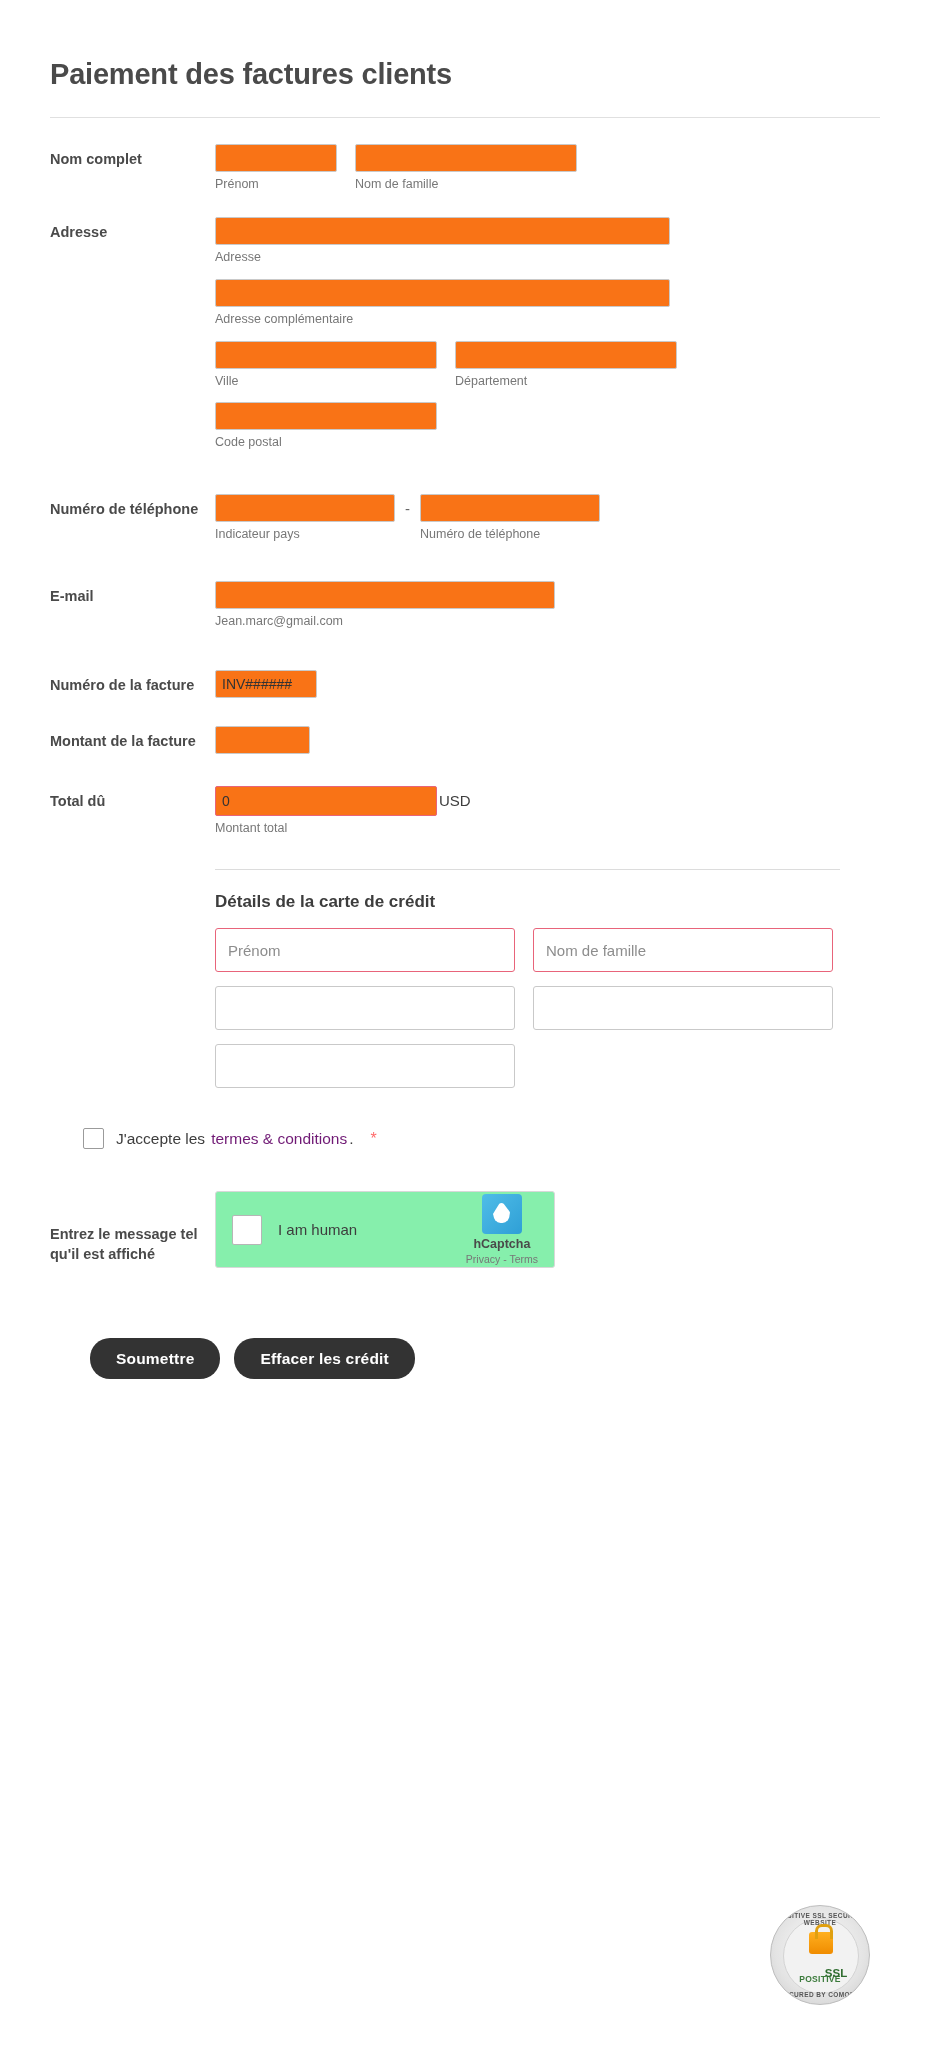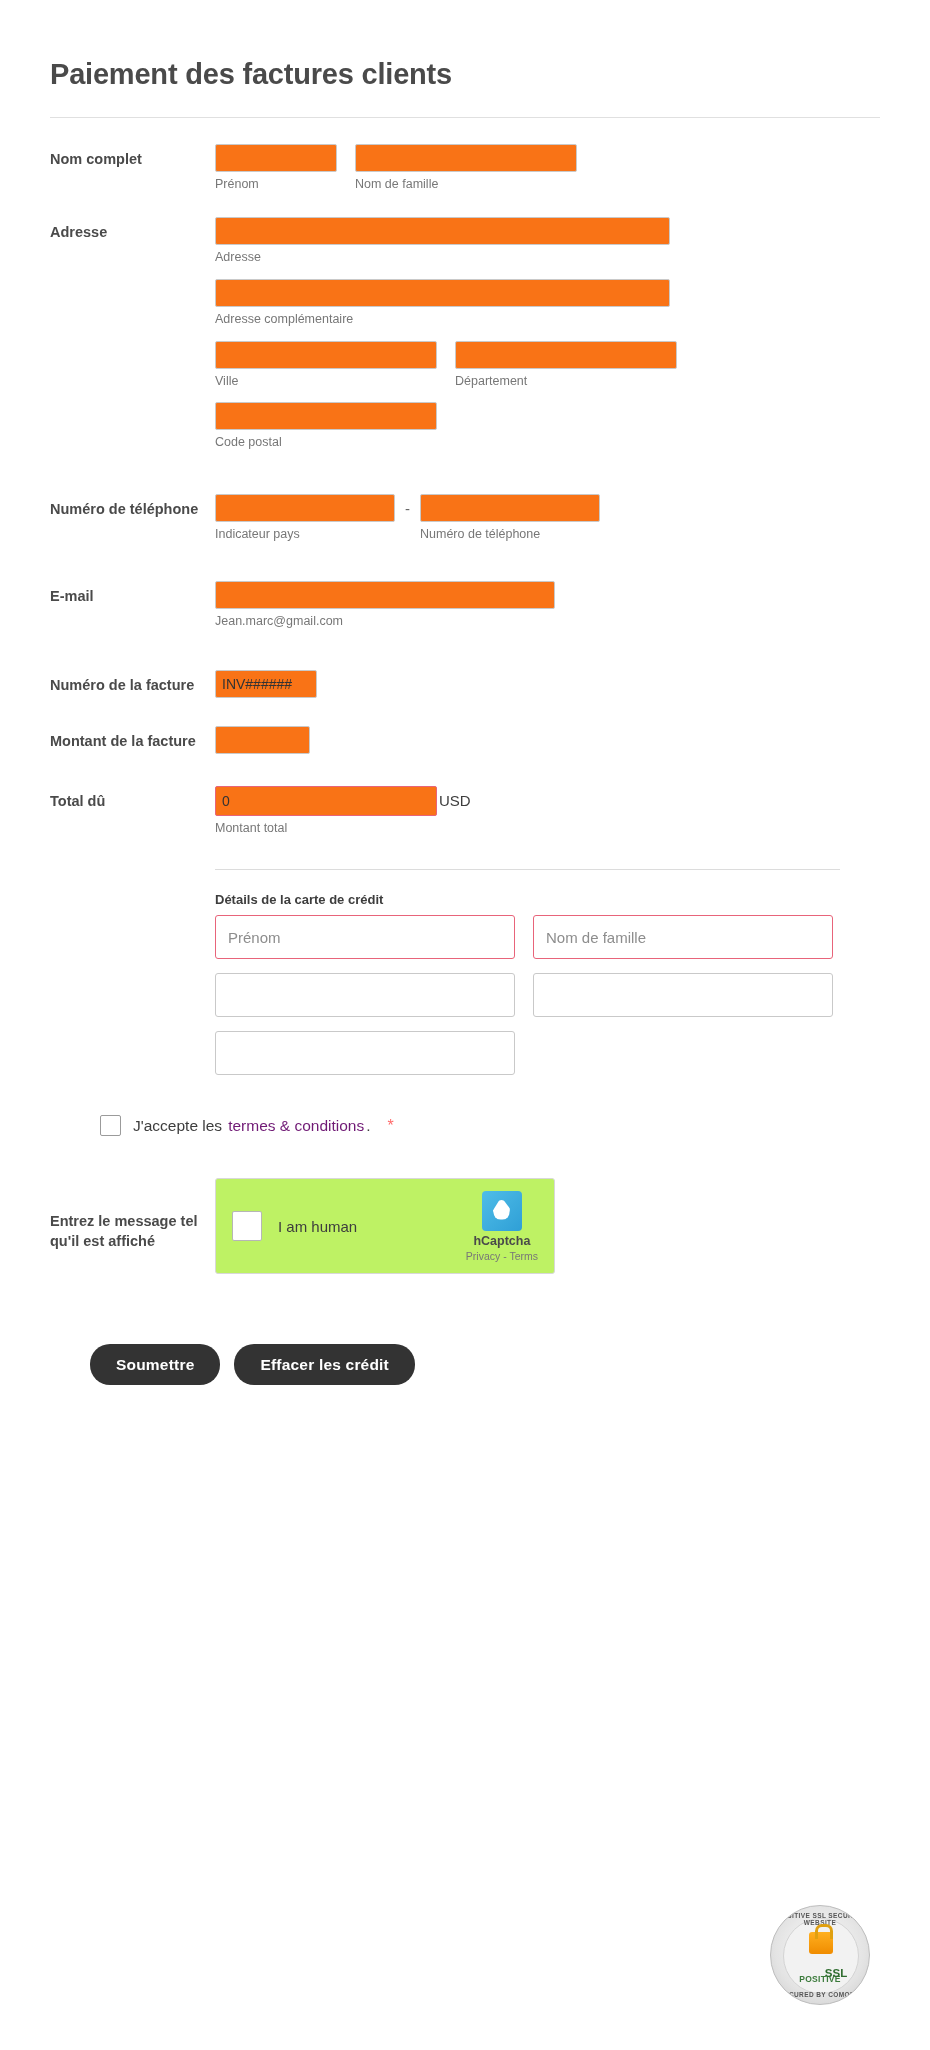--- a/index.html
+++ b/index.html
@@ -100,24 +100,24 @@
     margin-top: 34px;
     margin-left: 165px;
     width: 625px;
   }
   .cc-hr {
     border: none;
     border-top: 1px solid #dcdcdc;
     margin: 0 0 22px 0;
   }
   .cc-title {
-    font-size: 13px;
+    font-size: 17px;
     font-weight: bold;
     color: #3d3d3d;
-    margin-bottom: 8px;
+    margin-bottom: 16px;
   }
   .cc-grid {
     display: flex;
     flex-wrap: wrap;
     gap: 14px 18px;
   }
   input.cc {
     width: 300px;
     height: 44px;
     border: 1px solid #c9c9c9;
@@ -127,21 +127,21 @@
     color: #333;
     font-family: "Liberation Sans", sans-serif;
     outline: none;
   }
   input.cc.err { border: 1px solid #e8647a; }
   input.cc::placeholder { color: #8d8d8d; }
   .terms-row {
     display: flex;
     align-items: center;
     margin-top: 40px;
-    margin-left: 50px;
+    margin-left: 33px;
     gap: 12px;
   }
   .cbox {
     width: 21px;
     height: 21px;
     border: 1px solid #9b9b9b;
     border-radius: 2px;
     background: #fff;
     display: inline-block;
   }
@@ -151,22 +151,22 @@
   }
   .terms-link { color: #701a75; text-decoration: none; }
   .req { color: #ff6a6a; font-size: 16px; margin-left: 5px; }
   .captcha-row {
     display: flex;
     align-items: flex-start;
     margin-top: 42px;
   }
   .captcha-box {
     width: 340px;
-    height: 96px;
-    background: #bef264;
+    height: 77px;
+    background: #86efac;
     border: 1px solid #d8d8d8;
     border-radius: 3px;
     display: flex;
     align-items: center;
     padding: 0 16px;
     justify-content: space-between;
   }
   .cap-left { display: flex; align-items: center; gap: 16px; }
   .cap-box {
     width: 30px; height: 30px;

